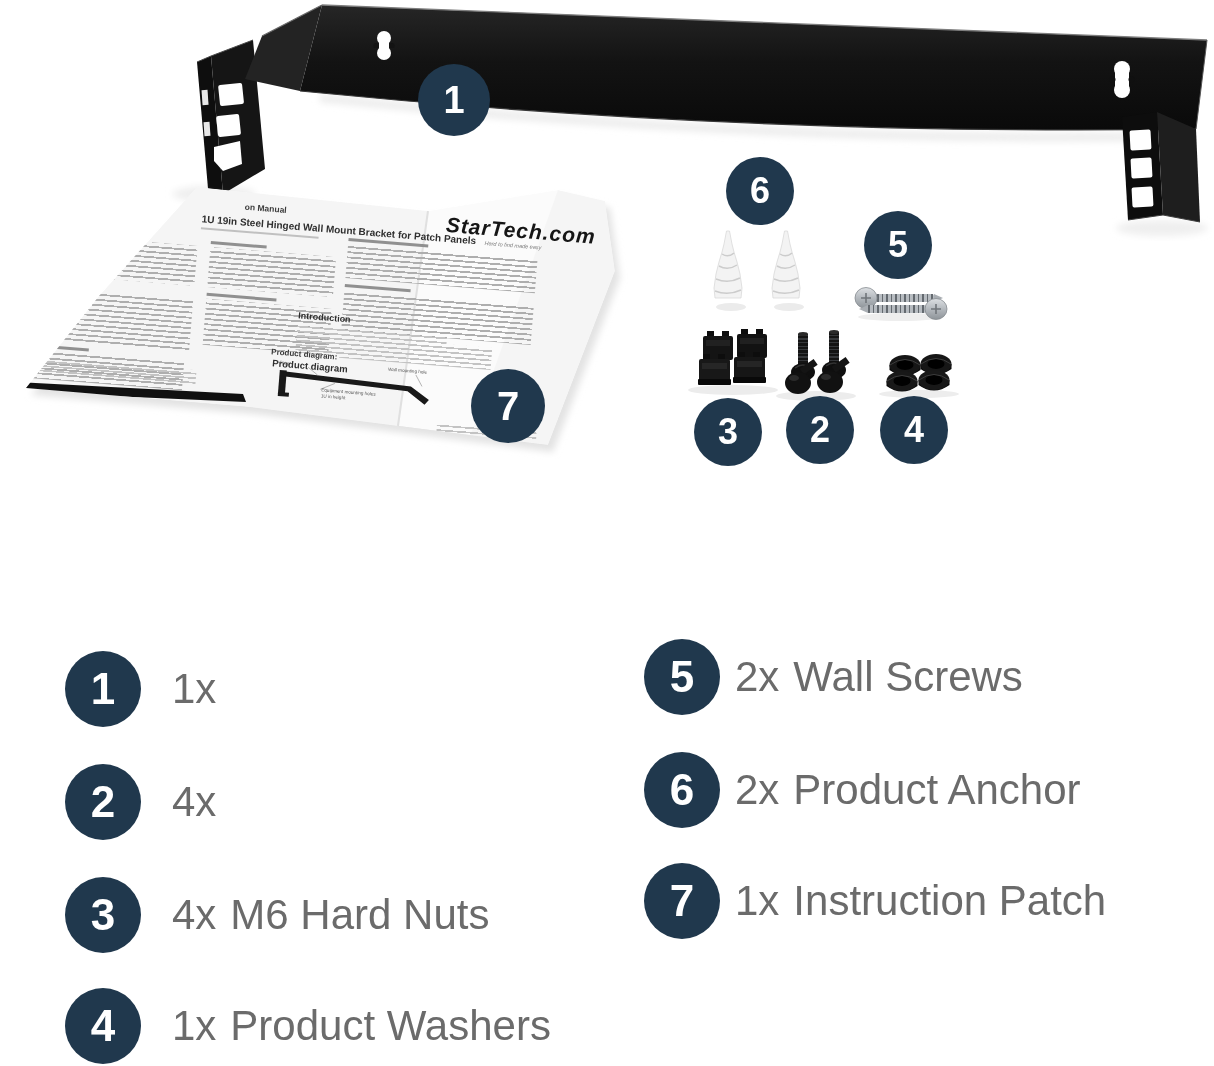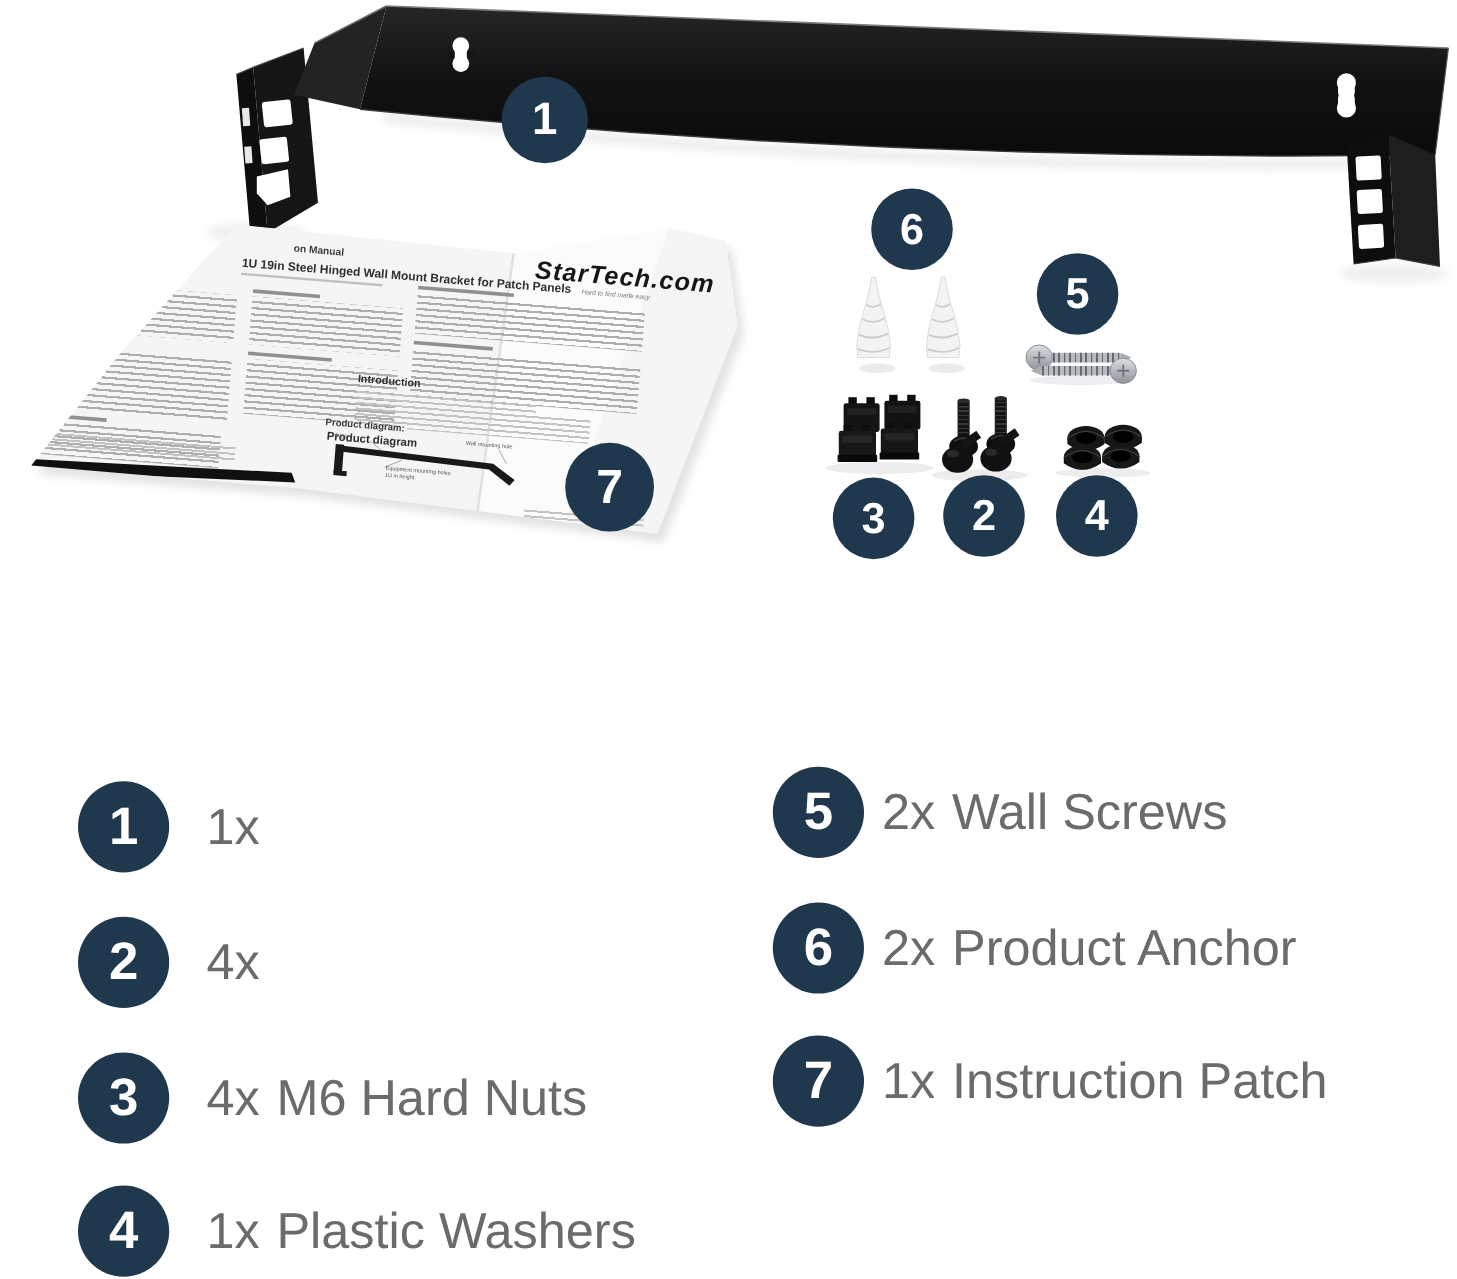--- a/index.html
+++ b/index.html
@@ -321,21 +321,21 @@
     <div class="lbadge">3</div>
     <div class="ltext">
       <span>4x</span>
       <span>M6 Hard Nuts</span>
     </div>
   </div>
   <div class="legend-row col-left" style="left:65px;top:988px">
     <div class="lbadge">4</div>
     <div class="ltext">
       <span>1x</span>
-      <span>Plastic Washers</span>
+      <span>Product Washers</span>
     </div>
   </div>
 
   <div class="legend-row col-right" style="left:644px;top:639px">
     <div class="lbadge">5</div>
     <div class="ltext">
       <span>2x</span>
       <span>Wall Screws</span>
     </div>
   </div>

